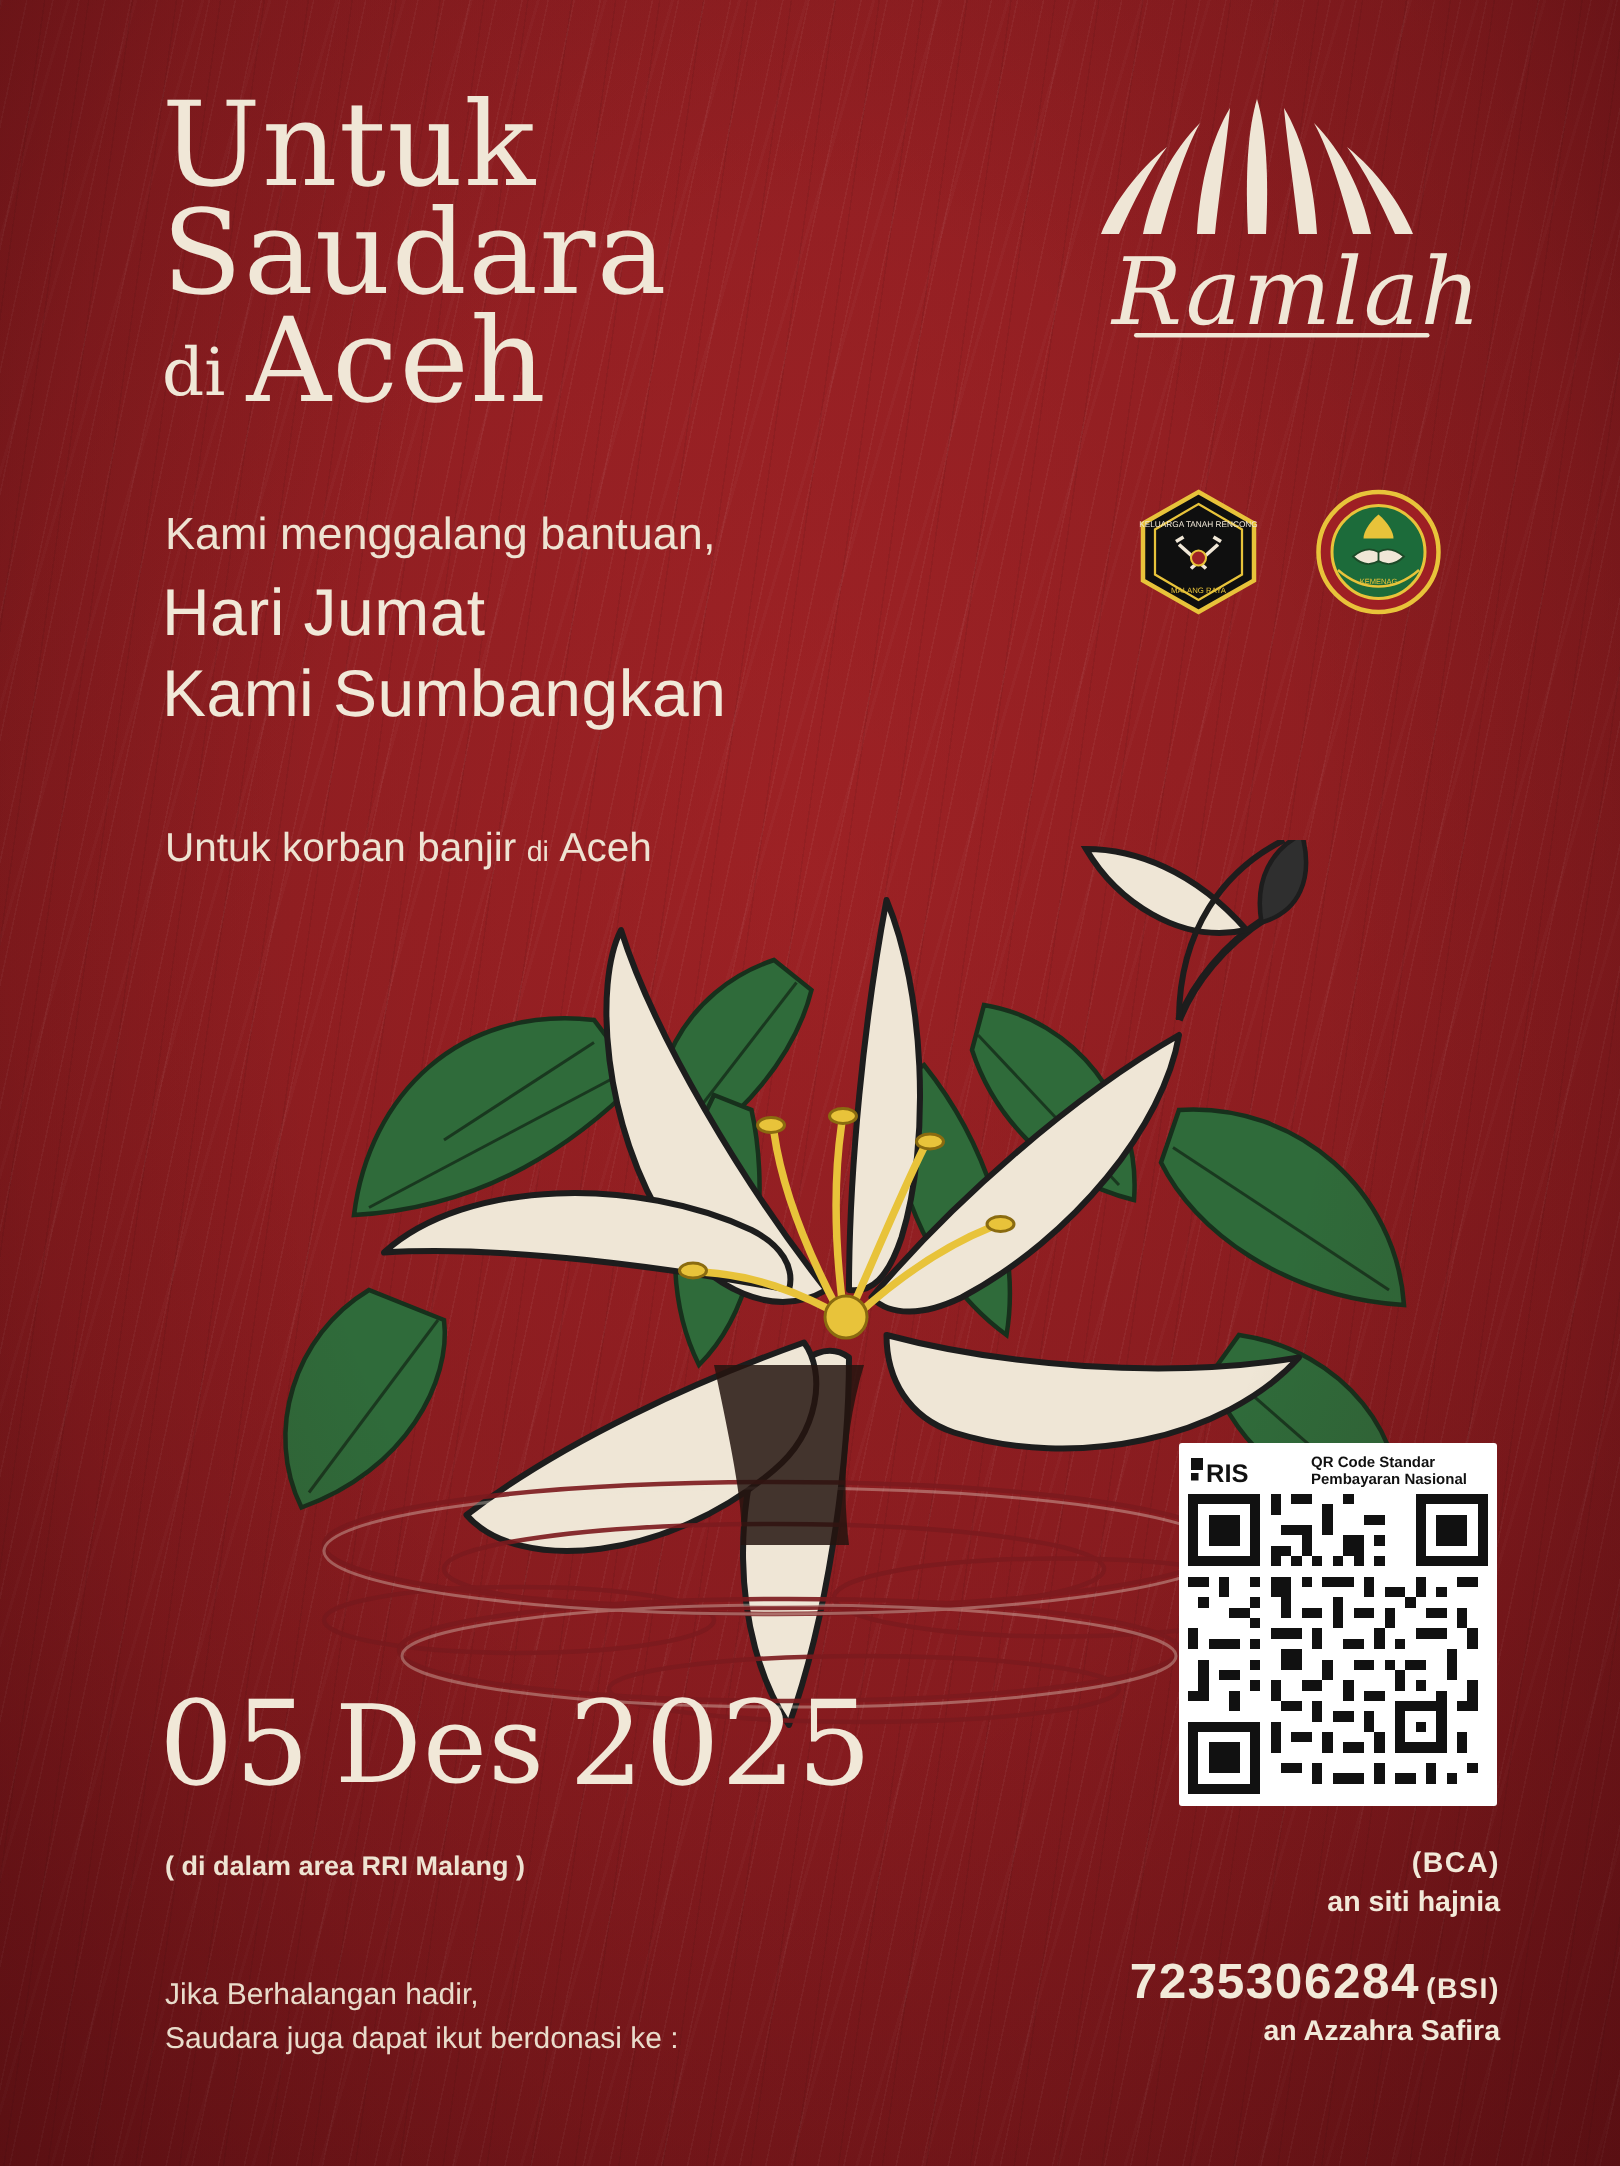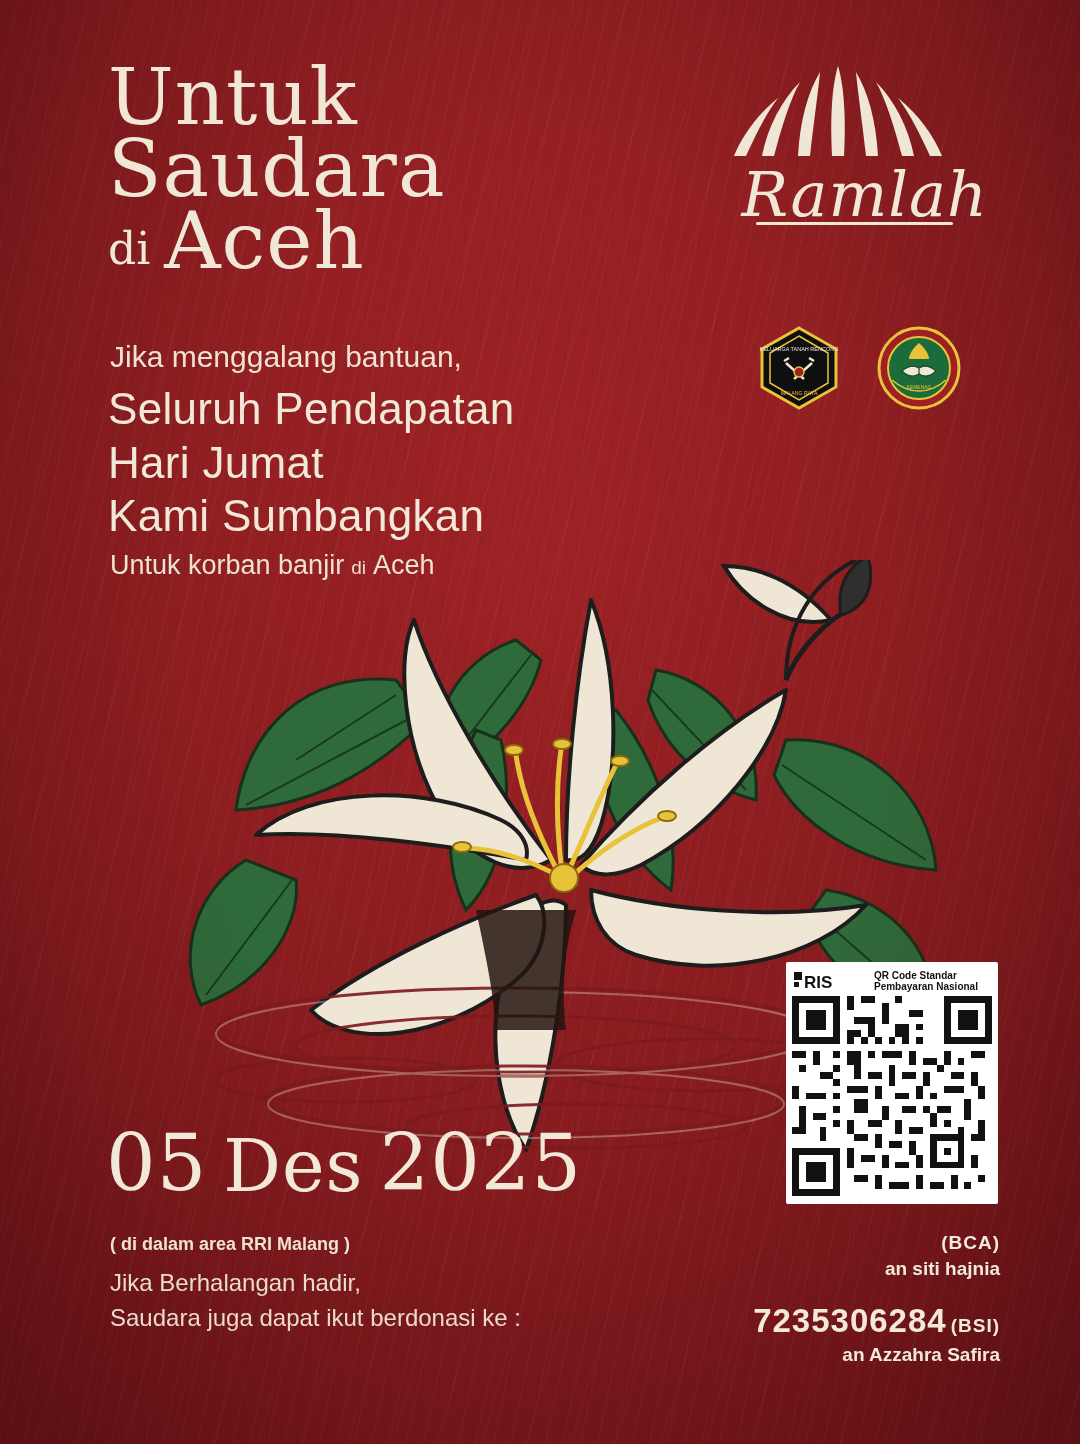--- a/index.html
+++ b/index.html
@@ -91,32 +91,32 @@
   .logo-badge { width: 86px; height: 86px; position: relative; }
 
   
   #art { position: absolute; left: 96px; top: 560px; width: 900px; height: 600px; }
 
   
   #date {
     position: absolute; left: 106px; top: 1118px;
     font-family: "DejaVu Serif", serif;
     font-size: 78px; color: #f1e8d8; letter-spacing: 1px;
-    display: flex; align-items: flex-end; gap: 16px;
+    display: flex; align-items: center; gap: 16px;
   }
   #date .mon { font-size: 72px; }
   #addr {
     position: absolute; left: 110px; top: 1228px;
     color: #eee3d2;
   }
   #addr .l1 { font-size: 28px; letter-spacing: 0.6px; }
   #addr .l2 { font-size: 18px; margin-top: 6px; font-weight: bold; }
   #note {
-    position: absolute; left: 110px; top: 1266px;
-    color: #e9dccb; font-size: 24px; line-height: 1.45;
+    position: absolute; left: 110px; top: 1316px;
+    color: #e9dccb; font-size: 20px; line-height: 1.45;
   }
 
   
   #qris {
     position: absolute; left: 786px; top: 962px;
     width: 212px; background: #fff; padding: 6px 6px 8px 6px;
     border-radius: 2px;
   }
   #qris-head { display: flex; align-items: center; gap: 6px; padding: 2px 2px 4px 2px; }
   #qris-logo { display: flex; align-items: center; }
@@ -226,24 +226,23 @@
 
   <div id="headline">
     <div class="h-big">Untuk</div>
     <div class="h-big">Saudara</div>
     <div class="h-row">
       <span class="h-small">di</span>
       <span class="h-big">Aceh</span>
     </div>
   </div>
 
-  <div id="sub1">Jika menggalang bantuan,</div>
+  <div id="sub1">Kami menggalang bantuan,</div>
 
   <div id="mid-lines">
-    <div class="mid">Seluruh Pendapatan</div>
     <div class="mid">Hari Jumat</div>
     <div class="mid">Kami Sumbangkan</div>
   </div>
 
   <div id="sub2">
     <span>Untuk korban banjir</span>
     <span class="tiny">di</span>
     <span>Aceh</span>
   </div>
 

